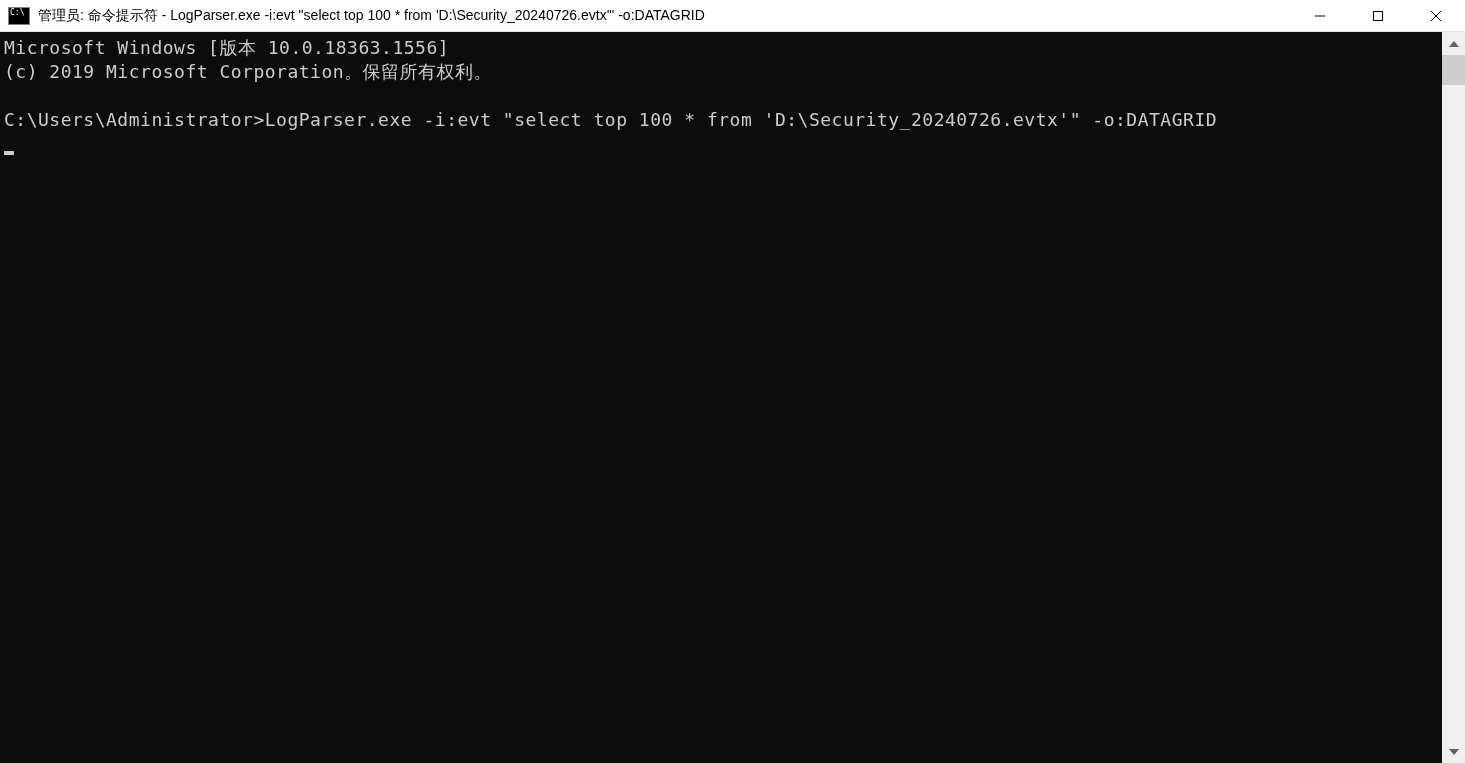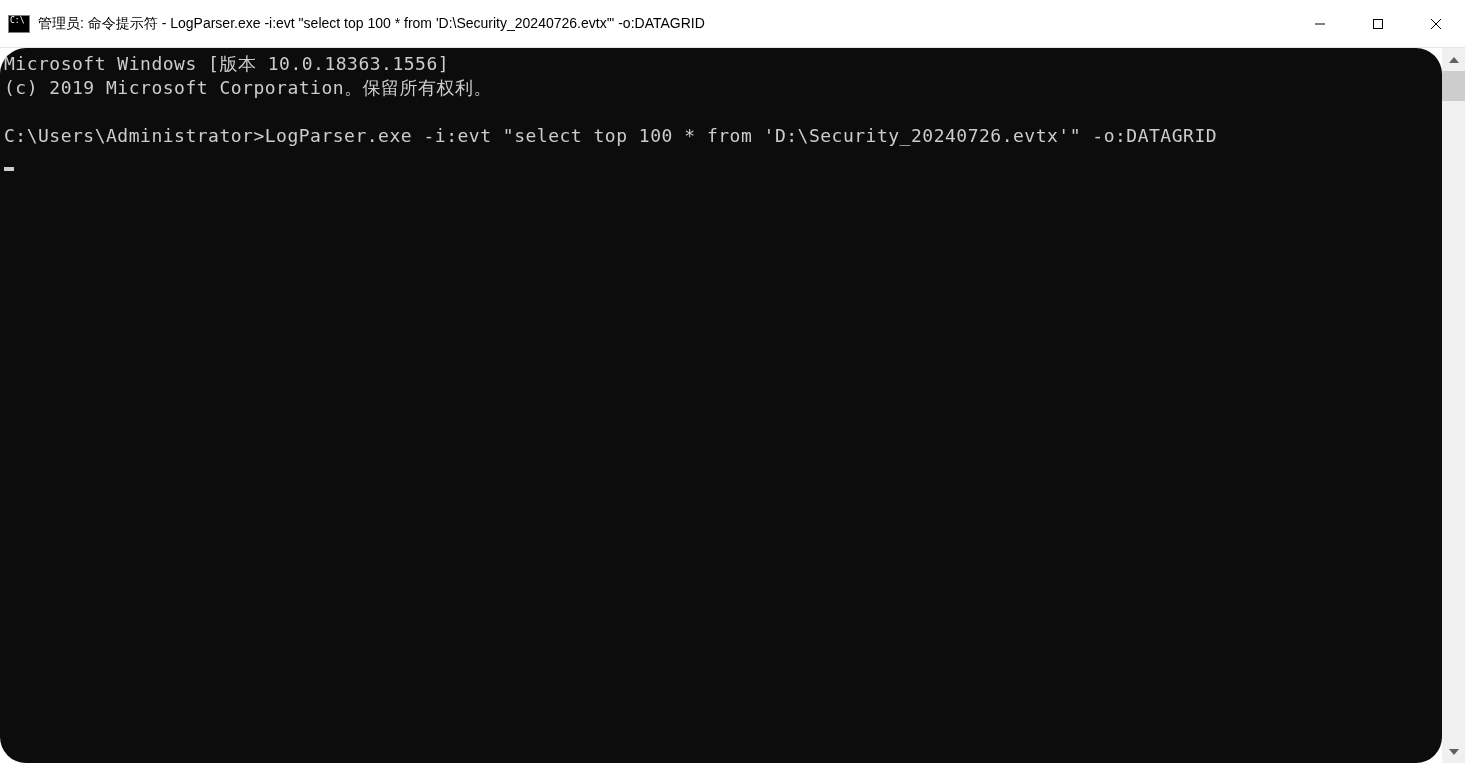--- a/index.html
+++ b/index.html
@@ -10,21 +10,21 @@
     body {
       width: 1465px;
       height: 763px;
       background: #ffffff;
       font-family: "Segoe UI", Tahoma, sans-serif;
       overflow: hidden;
       display: flex;
       flex-direction: column;
     }
     .titlebar {
-      height: 48px;
+      height: 32px;
       background: #ffffff;
       display: flex;
       align-items: center;
       padding-left: 8px;
       border-bottom: 1px solid #e5e5e5;
       flex-shrink: 0;
     }
     .titlebar-icon {
       width: 22px;
       height: 18px;
@@ -78,21 +78,20 @@
       flex: 1;
       background: #0c0c0c;
       color: #cccccc;
       font-family: "NSimSun", "SimSun", Consolas, monospace;
       font-size: 18px;
       line-height: 24px;
       padding: 4px 4px;
       white-space: pre;
       overflow: hidden;
       letter-spacing: 0.5px;
-      border-radius: 26px;
     }
     .console .line {
       white-space: pre;
     }
     .cursor {
       display: inline-block;
       width: 10px;
       height: 4px;
       background: #cccccc;
       vertical-align: bottom;

